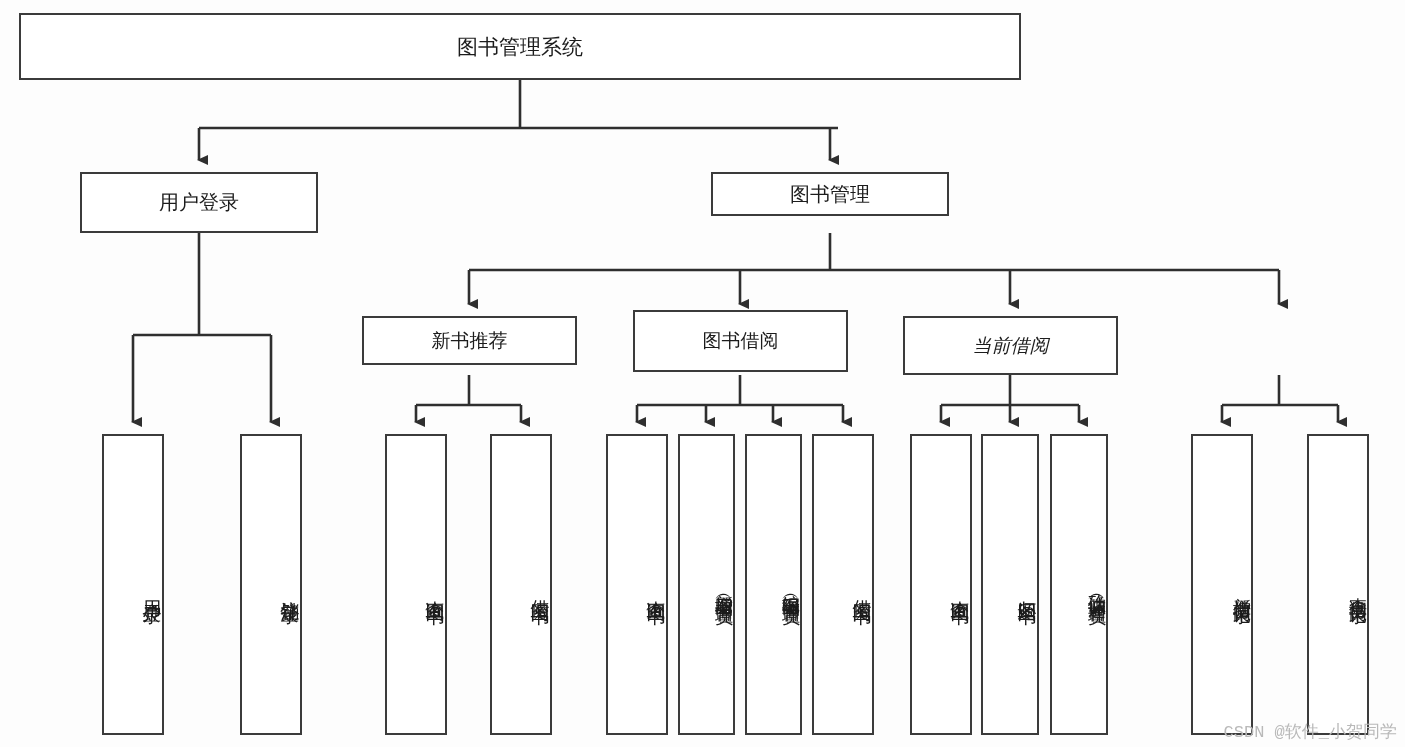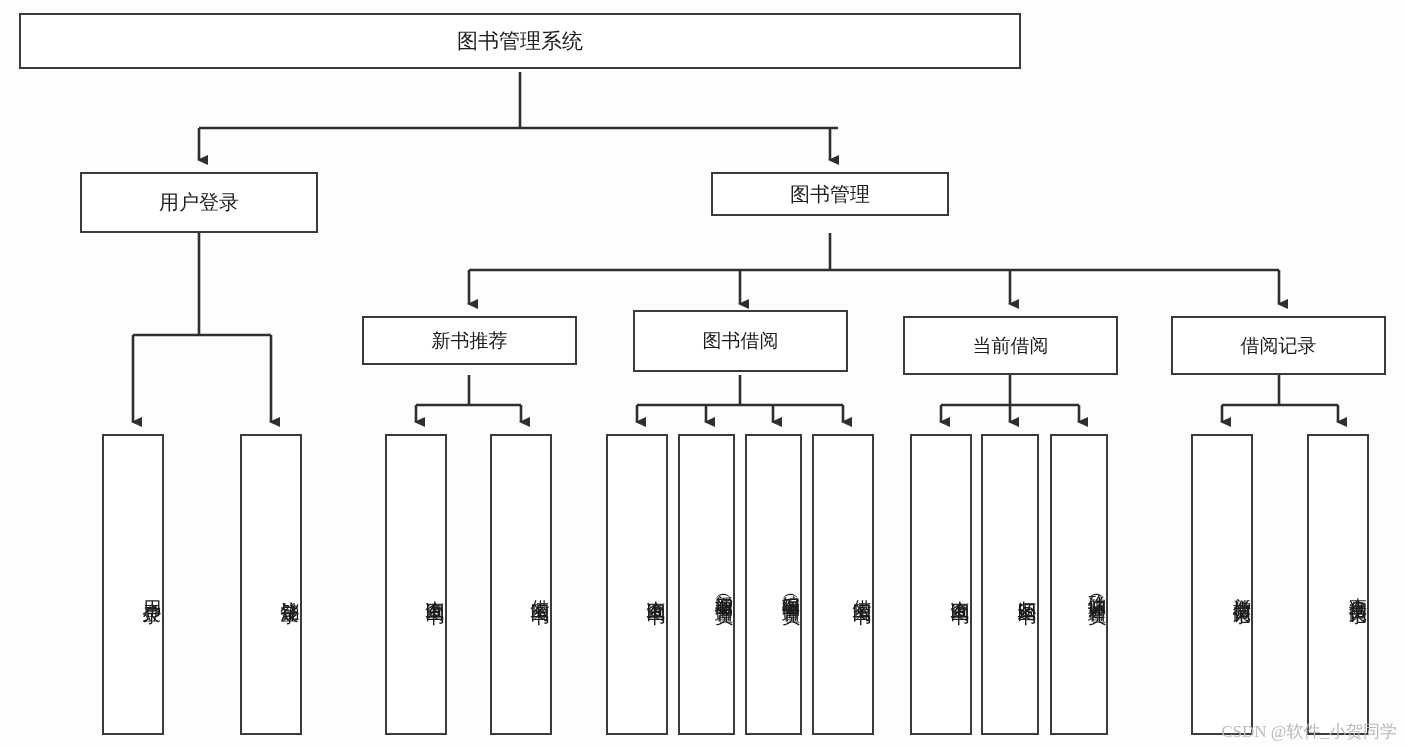--- a/index.html
+++ b/index.html
@@ -46,21 +46,21 @@
   }
   .node.leaf.tall-text { font-size: 18px; }
   .watermark {
     position: absolute;
     right: 8px;
     bottom: 4px;
     font-size: 17px;
     color: #b9b9b9;
     white-space: nowrap;
     z-index: 3;
-    font-family: Liberation Serif, serif;
+    font-family: Liberation Mono, monospace;
   }
 </style>
 </head>
 <body>
 
 <div id="canvas">
 
   <svg id="wires" viewBox="0 0 1405 747">
     <defs>
       <marker id="arrow" markerWidth="12" markerHeight="12" refX="5" refY="9" orient="auto" markerUnits="userSpaceOnUse">
@@ -104,29 +104,28 @@
       <path d="M1010,405 L1010,422" marker-end="url(#arrow)"></path>
       <path d="M1079,405 L1079,422" marker-end="url(#arrow)"></path>
 
       <path d="M1279,375 L1279,405"></path>
       <path d="M1222,405 L1338,405"></path>
       <path d="M1222,405 L1222,422" marker-end="url(#arrow)"></path>
       <path d="M1338,405 L1338,422" marker-end="url(#arrow)"></path>
     </g>
   </svg>
 
-  <div class="node level0" style="left:19px; top:13px; width:1002px; height:56px;">图书管理系统</div>
+  <div class="node level0" style="left:19px; top:13px; width:1002px; height:67px;">图书管理系统</div>
 
   <div class="node level1" style="left:80px; top:172px; width:238px; height:61px;">用户登录</div>
   <div class="node level1" style="left:711px; top:172px; width:238px; height:44px;">图书管理</div>
 
   <div class="node level2" style="left:362px; top:316px; width:215px; height:49px;">新书推荐</div>
   <div class="node level2" style="left:633px; top:310px; width:215px; height:62px;">图书借阅</div>
-  <div class="node level2" style="left:903px; top:316px; width:215px; height:59px;">当前借阅</div>
-  <div class="node level2" style="left:1171px; top:316px; width:215px; height:59px;">借阅记录</div>
+  <div class="node level2" style="left:903px; top:316px; width:215px; height:59px;font-style:italic;">当前借阅</div>
 
   <div class="node leaf" style="left:102px; top:434px; width:62px; height:301px;">用户登录</div>
   <div class="node leaf" style="left:240px; top:434px; width:62px; height:301px;">注销登录</div>
 
   <div class="node leaf" style="left:385px; top:434px; width:62px; height:301px;">查询图书</div>
   <div class="node leaf" style="left:490px; top:434px; width:62px; height:301px;">借阅图书</div>
 
   <div class="node leaf" style="left:606px; top:434px; width:62px; height:301px;">查询图书</div>
   <div class="node leaf tall-text" style="left:678px; top:434px; width:57px; height:301px;">新增图书（管理员）</div>
   <div class="node leaf tall-text" style="left:745px; top:434px; width:57px; height:301px;">编辑图书（管理员）</div>

